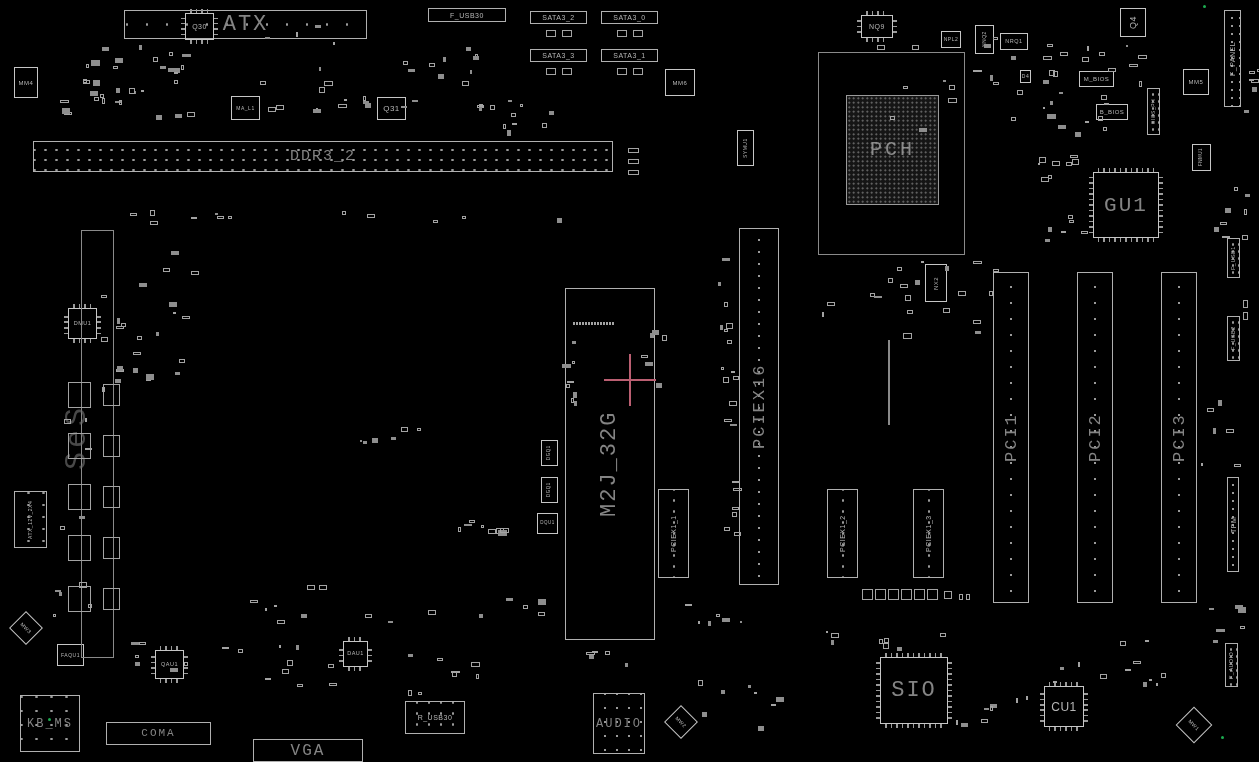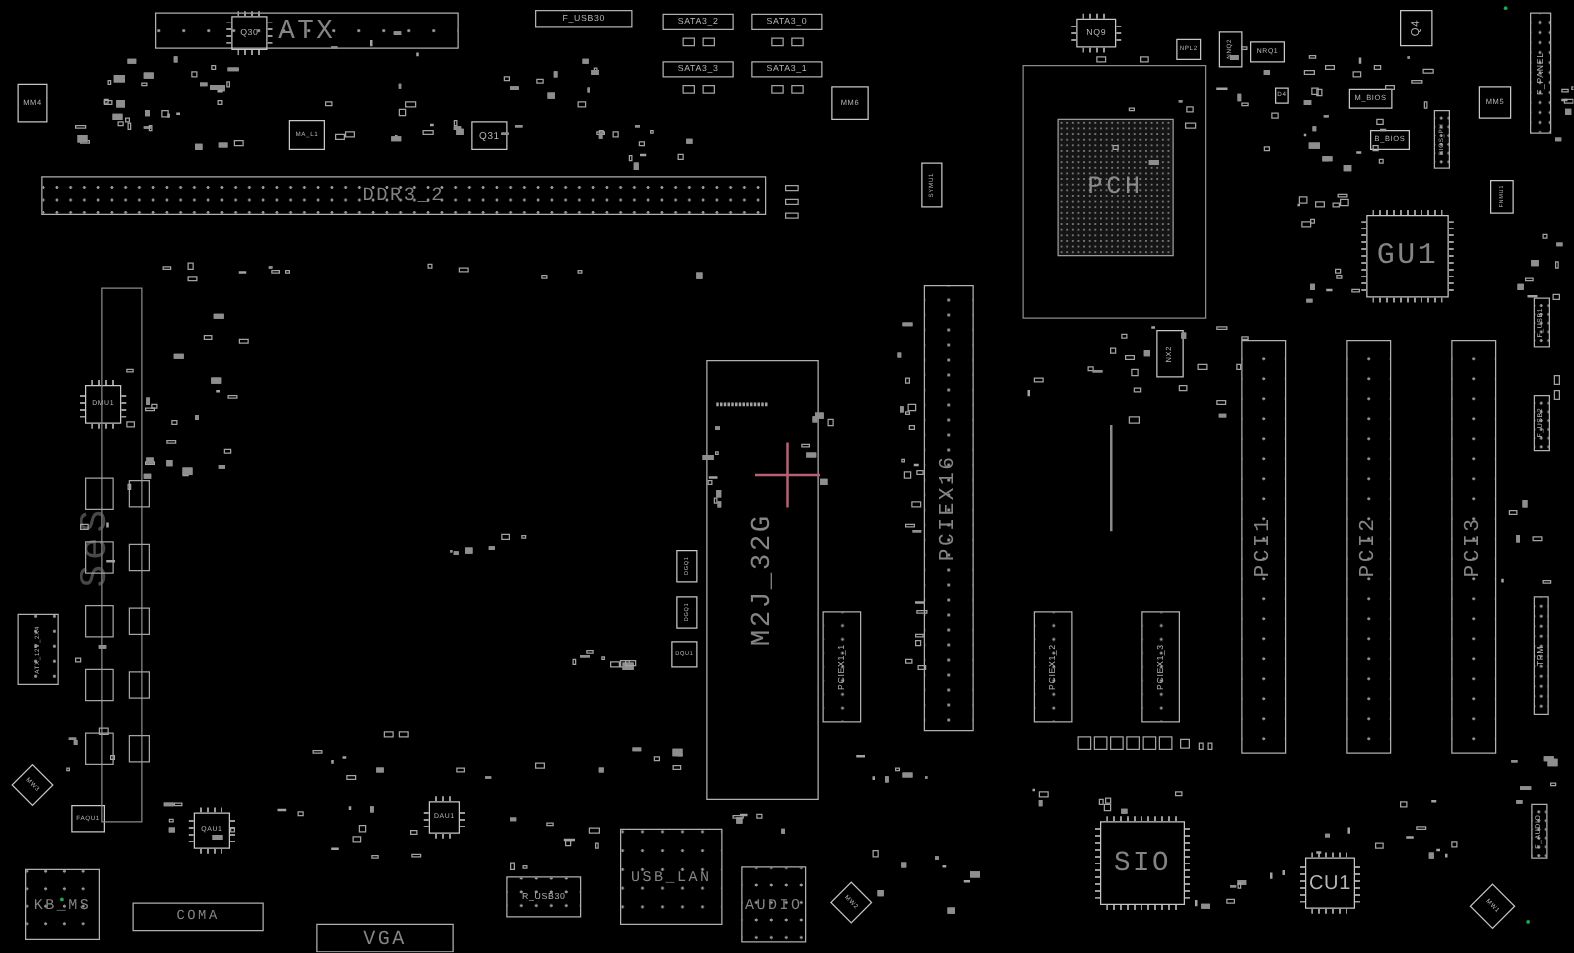--- a/index.html
+++ b/index.html
@@ -103,49 +103,46 @@
     </div>
     <div class="cmp slot" style="left: 106px; top: 722px; width: 105px; height: 23px; background-image: radial-gradient(circle, rgb(154, 154, 154) 1px, transparent 1.4px); background-size: 12px 500px; background-position: 8px 14px;">
       <span class="lbl big" style="font-size: 11px;">COMA</span>
     </div>
     <div class="cmp slot" style="left: 253px; top: 739px; width: 110px; height: 23px; background-image: radial-gradient(circle, rgb(154, 154, 154) 1px, transparent 1.4px); background-size: 13px 500px; background-position: 8px 8px;">
       <span class="lbl big" style="font-size: 16px;">VGA</span>
     </div>
     <div class="cmp slot" style="left: 405px; top: 701px; width: 60px; height: 33px; background-image: radial-gradient(circle, rgb(154, 154, 154) 1px, transparent 1.4px); background-size: 12px 11px; background-position: 5px 6px;">
       <span class="lbl" style="font-size: 7px;">R_USB30</span>
     </div>
-    <div class="cmp slot" style="left: 496px; top: 663px; width: 82px; height: 77px; background-image: radial-gradient(circle, rgb(154, 154, 154) 1px, transparent 1.4px); background-size: 16px 15px; background-position: 9px 9px;">
-      <span class="lbl big" style="font-size: 12px;">USB_LAN</span>
-    </div>
     <div class="cmp slot" style="left: 593px; top: 693px; width: 52px; height: 61px; background-image: radial-gradient(circle, rgb(154, 154, 154) 1px, transparent 1.4px); background-size: 12px 14px; background-position: 5px 7px;">
       <span class="lbl big" style="font-size: 12px;">AUDIO</span>
     </div>
     <div class="cmp bga" style="left: 846px; top: 95px; width: 93px; height: 110px; background-image: radial-gradient(circle, rgb(116, 116, 116) 0.8px, transparent 1.1px); background-size: 4.5px 4.5px;">
       <span class="lbl big" style="font-size: 20px;">PCH</span>
     </div>
     <div class="cmp chip" style="left: 1093px; top: 172px; width: 66px; height: 66px;">
       <div class="strip" style="left: 4px; right: 4px; top: -5px; height: 4px; background: repeating-linear-gradient(90deg, rgb(154, 154, 154) 0px, rgb(154, 154, 154) 1.5px, transparent 1.5px, transparent 5.5px);"></div>
       <div class="strip" style="left: 4px; right: 4px; bottom: -5px; height: 4px; background: repeating-linear-gradient(90deg, rgb(154, 154, 154) 0px, rgb(154, 154, 154) 1.5px, transparent 1.5px, transparent 5.5px);"></div>
       <div class="strip" style="top: 4px; bottom: 4px; left: -5px; width: 4px; background: repeating-linear-gradient(0deg, rgb(154, 154, 154) 0px, rgb(154, 154, 154) 1.5px, transparent 1.5px, transparent 5.5px);"></div>
       <div class="strip" style="top: 4px; bottom: 4px; right: -5px; width: 4px; background: repeating-linear-gradient(0deg, rgb(154, 154, 154) 0px, rgb(154, 154, 154) 1.5px, transparent 1.5px, transparent 5.5px);"></div>
-      <span class="lbl big" style="font-size: 24px;">GU1</span>
+      <span class="lbl big" style="font-size: 21px;">GU1</span>
     </div>
     <div class="cmp chip" style="left: 880px; top: 657px; width: 68px; height: 67px;">
       <div class="strip" style="left: 4px; right: 4px; top: -5px; height: 4px; background: repeating-linear-gradient(90deg, rgb(154, 154, 154) 0px, rgb(154, 154, 154) 1.5px, transparent 1.5px, transparent 5.5px);"></div>
       <div class="strip" style="left: 4px; right: 4px; bottom: -5px; height: 4px; background: repeating-linear-gradient(90deg, rgb(154, 154, 154) 0px, rgb(154, 154, 154) 1.5px, transparent 1.5px, transparent 5.5px);"></div>
       <div class="strip" style="top: 4px; bottom: 4px; left: -5px; width: 4px; background: repeating-linear-gradient(0deg, rgb(154, 154, 154) 0px, rgb(154, 154, 154) 1.5px, transparent 1.5px, transparent 5.5px);"></div>
       <div class="strip" style="top: 4px; bottom: 4px; right: -5px; width: 4px; background: repeating-linear-gradient(0deg, rgb(154, 154, 154) 0px, rgb(154, 154, 154) 1.5px, transparent 1.5px, transparent 5.5px);"></div>
       <span class="lbl big" style="font-size: 22px;">SIO</span>
     </div>
     <div class="cmp chip" style="left: 1044px; top: 686px; width: 40px; height: 41px;">
       <div class="strip" style="left: 4px; right: 4px; top: -5px; height: 4px; background: repeating-linear-gradient(90deg, rgb(154, 154, 154) 0px, rgb(154, 154, 154) 1.5px, transparent 1.5px, transparent 5.5px);"></div>
       <div class="strip" style="left: 4px; right: 4px; bottom: -5px; height: 4px; background: repeating-linear-gradient(90deg, rgb(154, 154, 154) 0px, rgb(154, 154, 154) 1.5px, transparent 1.5px, transparent 5.5px);"></div>
       <div class="strip" style="top: 4px; bottom: 4px; left: -5px; width: 4px; background: repeating-linear-gradient(0deg, rgb(154, 154, 154) 0px, rgb(154, 154, 154) 1.5px, transparent 1.5px, transparent 5.5px);"></div>
       <div class="strip" style="top: 4px; bottom: 4px; right: -5px; width: 4px; background: repeating-linear-gradient(0deg, rgb(154, 154, 154) 0px, rgb(154, 154, 154) 1.5px, transparent 1.5px, transparent 5.5px);"></div>
-      <span class="lbl" style="font-size: 16px;">CU1</span>
+      <span class="lbl" style="font-size: 12px;">CU1</span>
     </div>
     <div class="cmp chip" style="left: 185px; top: 13px; width: 29px; height: 27px;">
       <div class="strip" style="left: 4px; right: 4px; top: -5px; height: 4px; background: repeating-linear-gradient(90deg, rgb(154, 154, 154) 0px, rgb(154, 154, 154) 1.5px, transparent 1.5px, transparent 5.5px);"></div>
       <div class="strip" style="left: 4px; right: 4px; bottom: -5px; height: 4px; background: repeating-linear-gradient(90deg, rgb(154, 154, 154) 0px, rgb(154, 154, 154) 1.5px, transparent 1.5px, transparent 5.5px);"></div>
       <div class="strip" style="top: 4px; bottom: 4px; left: -5px; width: 4px; background: repeating-linear-gradient(0deg, rgb(154, 154, 154) 0px, rgb(154, 154, 154) 1.5px, transparent 1.5px, transparent 5.5px);"></div>
       <div class="strip" style="top: 4px; bottom: 4px; right: -5px; width: 4px; background: repeating-linear-gradient(0deg, rgb(154, 154, 154) 0px, rgb(154, 154, 154) 1.5px, transparent 1.5px, transparent 5.5px);"></div>
       <span class="lbl" style="font-size: 7px;">Q30</span>
     </div>
     <div class="cmp chip" style="left: 14px; top: 67px; width: 24px; height: 31px;">
       <span class="lbl" style="font-size: 6px;">MM4</span>

